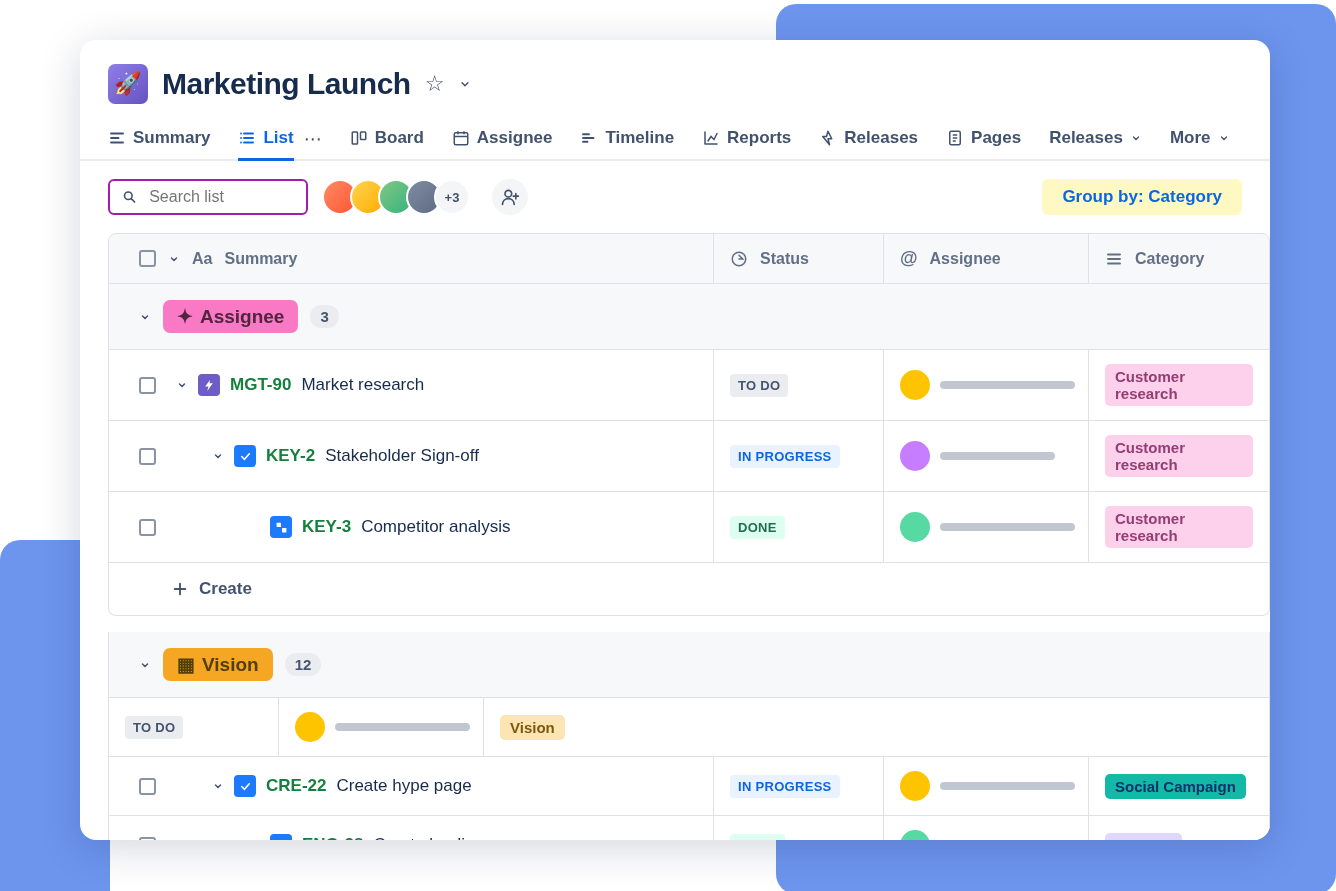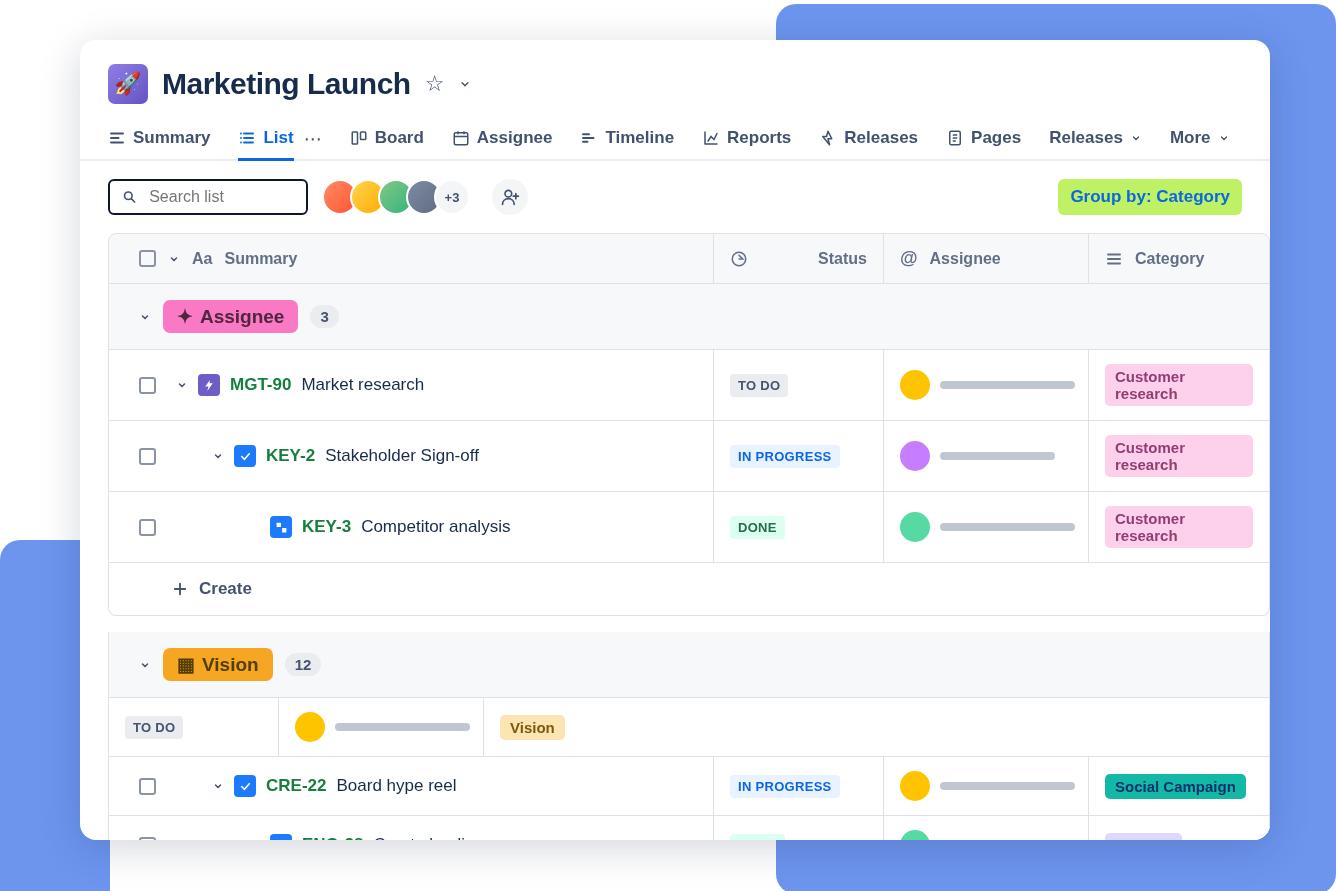--- a/index.html
+++ b/index.html
@@ -11,34 +11,34 @@
 .project-icon { width: 40px; height: 40px; background: linear-gradient(135deg,#8f7ee7,#6554c0); border-radius: 7px; display: flex; align-items: center; justify-content: center; font-size: 22px; }
 .title { font-size: 30px; font-weight: 800; color: #172b4d; letter-spacing: -0.5px; }
 .star-btn { color: #42526e; cursor: pointer; font-size: 22px; }
 .dropdown-small { color: #42526e; font-size: 12px; }
 .tabs { display: flex; align-items: center; gap: 28px; padding: 0 28px 0 28px; border-bottom: 2px solid #ebecf0; }
 .tab { display: flex; align-items: center; gap: 7px; padding: 10px 0; color: #42526e; font-size: 17px; font-weight: 600; cursor: pointer; border-bottom: 3px solid transparent; margin-bottom: -2px; }
 .tab.active { color: #0c66e4; border-bottom-color: #0c66e4; }
 .tab-icon { width: 18px; height: 18px; display: inline-flex; align-items: center; justify-content: center; }
 .tab-more-dots { color: #42526e; font-size: 18px; margin-left: -18px; }
 .toolbar { display: flex; align-items: center; gap: 14px; padding: 18px 28px; }
-.search-box { display: flex; align-items: center; gap: 12px; border: 2px solid #0f172a; border-radius: 6px; padding: 7px 12px; width: 200px; }
+.search-box { display: flex; align-items: center; gap: 12px; border: 2px solid #a21caf; border-radius: 6px; padding: 7px 12px; width: 200px; }
 .search-box input { border: none; outline: none; font-size: 16px; color: #42526e; width: 100%; }
 .avatars { display: flex; align-items: center; }
 .avatar { width: 36px; height: 36px; border-radius: 50%; border: 2px solid #fff; margin-left: -8px; display: flex; align-items: center; justify-content: center; font-size: 13px; font-weight: 600; }
 .avatar:first-child { margin-left: 0; }
 .avatar-count { background: #f4f5f7; color: #42526e; }
 .add-person { width: 36px; height: 36px; border-radius: 50%; background: #f4f5f7; display: flex; align-items: center; justify-content: center; margin-left: 8px; cursor: pointer; }
 .spacer { flex: 1; }
-.group-by { background: #bef264; color: #0c66e4; padding: 8px 12px; border-radius: 6px; font-weight: 600; font-size: 17px; cursor: pointer; }
+.group-by { background: #fef9c3; color: #0c66e4; padding: 8px 20px; border-radius: 6px; font-weight: 600; font-size: 17px; cursor: pointer; }
 .table-wrap { padding: 0 0 0 28px; }
 .table-head { display: flex; border: 1px solid #dfe1e6; border-radius: 8px 8px 0 0; background: #f7f8f9; }
 .col { padding: 14px 16px; font-size: 16px; font-weight: 600; color: #626f86; display: flex; align-items: center; gap: 12px; border-right: 1px solid #dfe1e6; }
 .col-summary { flex: 1; padding-left: 30px; }
-.col-status { width: 170px; justify-content: space-between; }
+.col-status { width: 170px; }
 .col-assignee { width: 205px; }
 .col-category { width: 180px; border-right: none; }
 .checkbox { width: 17px; height: 17px; border: 2px solid #8993a4; border-radius: 3px; cursor: pointer; flex-shrink: 0; }
 .group-head { display: flex; align-items: center; gap: 12px; padding: 16px 30px; border: 1px solid #dfe1e6; border-top: none; background: #f7f8f9; }
 .group-pill { display: inline-flex; align-items: center; gap: 7px; padding: 5px 14px; border-radius: 7px; font-size: 19px; font-weight: 700; }
 .pill-research { background: #f979c4; color: #50253f; }
 .pill-vision { background: #f5a623; color: #533f04; }
 .group-count { background: #eaecf0; color: #44546f; padding: 3px 10px; border-radius: 12px; font-size: 15px; font-weight: 600; }
 .row { display: flex; border: 1px solid #dfe1e6; border-top: none; background: #fff; }
 .row .col { border-right: 1px solid #dfe1e6; }
@@ -351,21 +351,21 @@
           <span style="width:36px;flex-shrink:0"></span>
           <svg width="12" height="12" viewBox="0 0 24 24" style="transform:rotate(0deg)">
             <path d="M7 10l5 5 5-5" stroke="#42526e" stroke-width="3" fill="none" stroke-linecap="round"></path>
           </svg>
           <div class="type-icon type-task">
             <svg width="13" height="13" viewBox="0 0 24 24">
               <path d="M5 12l5 5L19 7" stroke="#fff" stroke-width="3" fill="none" stroke-linecap="round"></path>
             </svg>
           </div>
           <span class="issue-key">CRE-22</span>
-          <span class="issue-title">Board hype reel</span>
+          <span class="issue-title">Create hype page</span>
         </div>
         <div class="col col-status">
           <span class="status-pill status-progress">IN PROGRESS</span>
         </div>
         <div class="col col-assignee">
           <div class="assignee-cell">
             <div class="av-sm" style="background:#ffc400"></div>
             <div class="redact" style="width:135px"></div>
           </div>
         </div>

